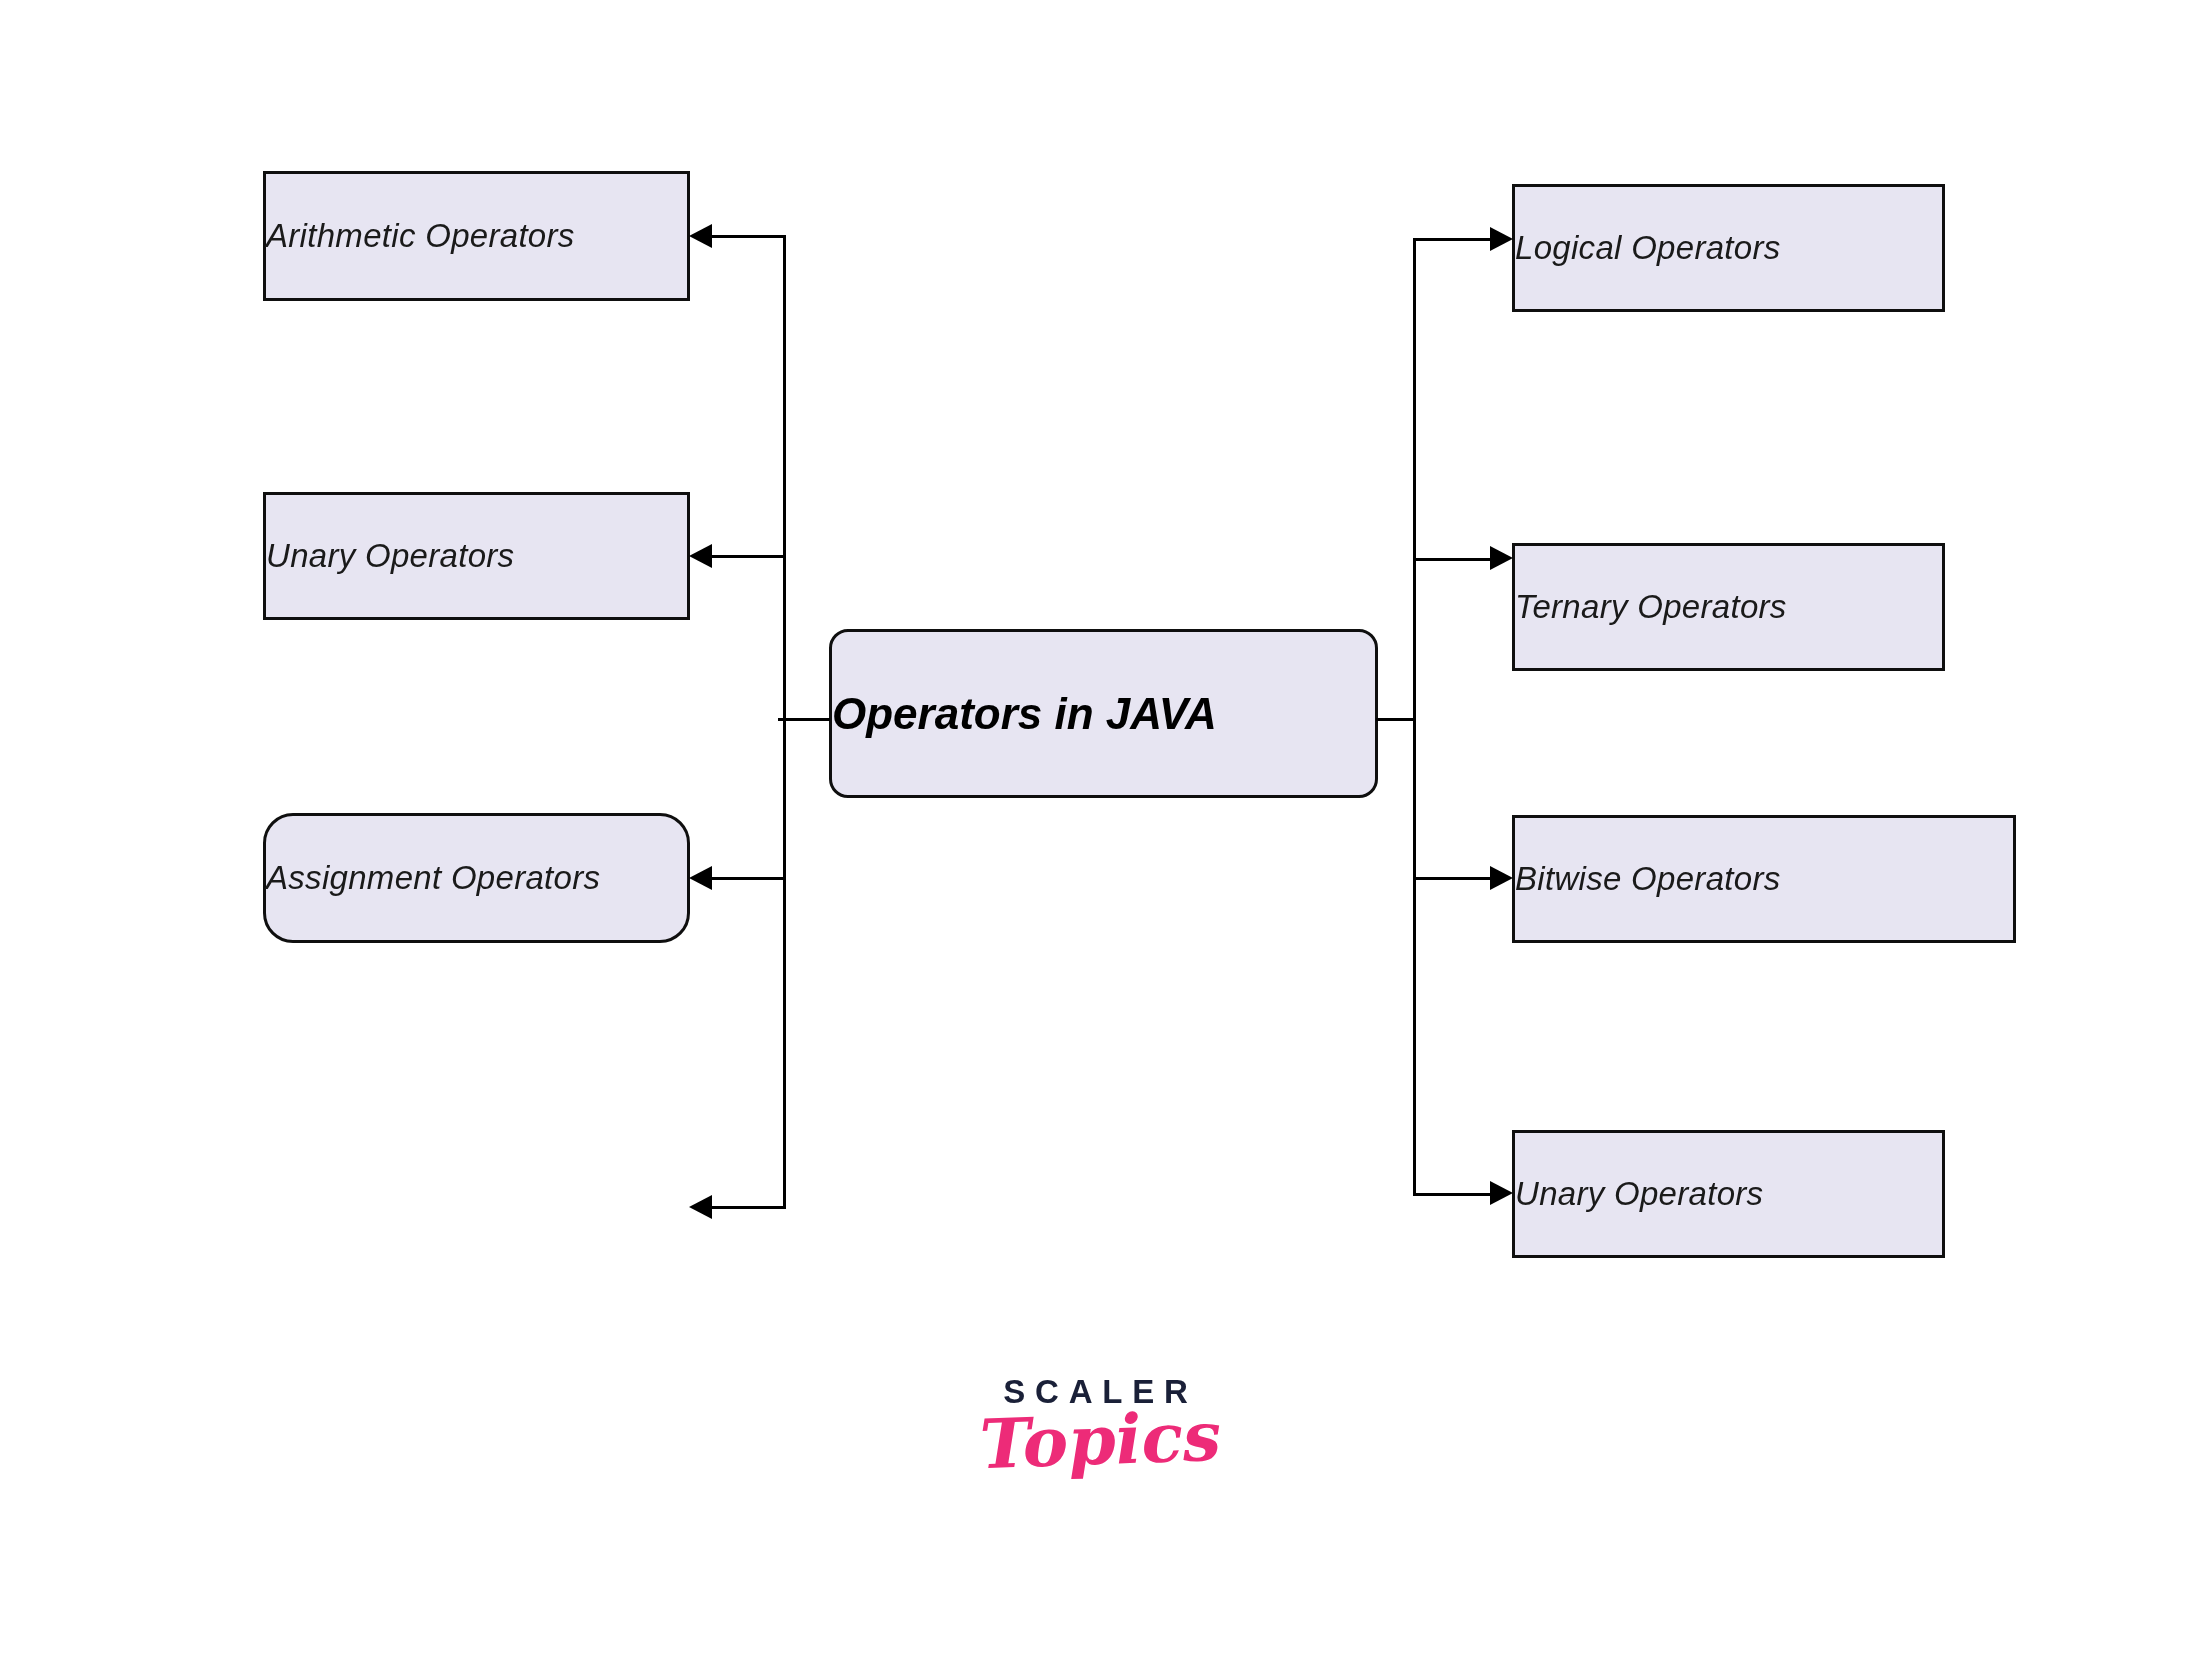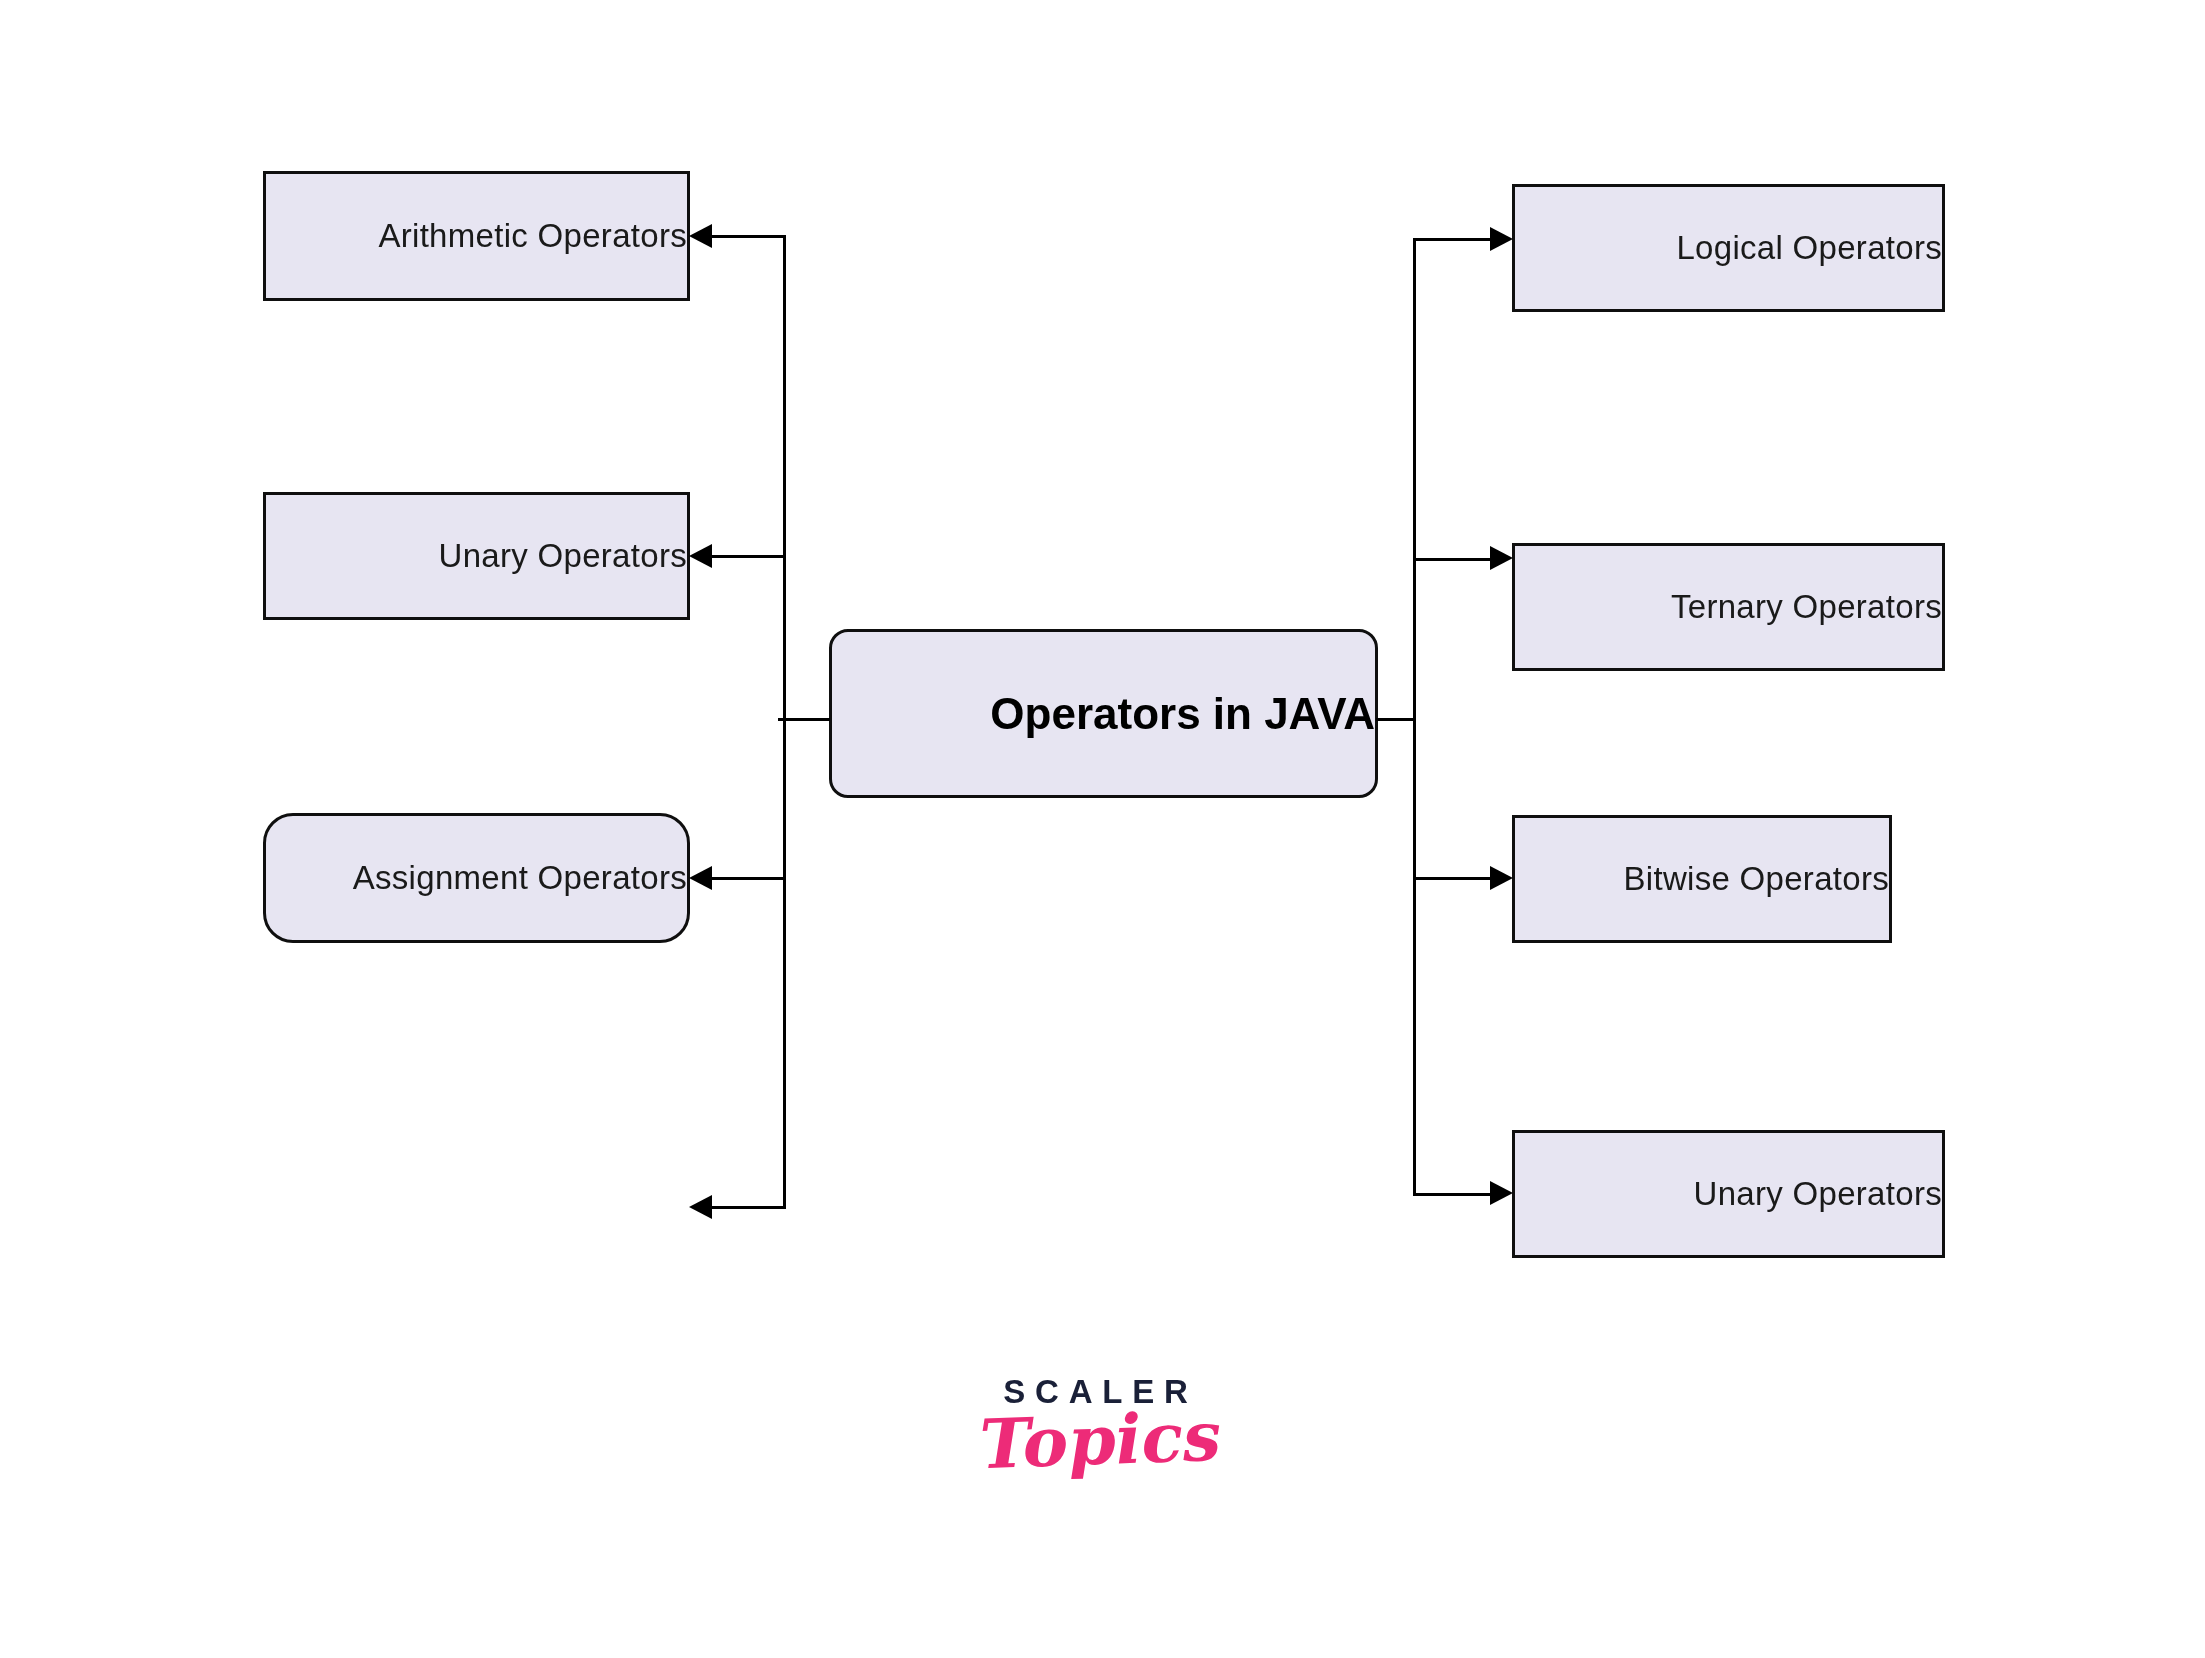--- a/index.html
+++ b/index.html
@@ -15,25 +15,26 @@
     background: #ffffff;
     overflow: hidden;
   }
   .box {
     position: absolute;
     box-sizing: border-box;
     background: var(--box-fill, #e7e5f2);
     border: 3.3px solid var(--box-border, #0f0f0f);
     display: flex;
     align-items: center;
-    justify-content: flex-end;
+    justify-content: flex-start;
     text-align: center;
     font-size: 33px;
     color: #1a1a1a;
     letter-spacing: 0.3px;
+    font-style: italic;
   }
   .center-box {
     font-weight: bold;
     font-size: 44px;
     color: #000000;
     letter-spacing: 0px;
   }
   .hline, .vline {
     position: absolute;
     background: var(--line, #000000);
@@ -93,21 +94,21 @@
   <div class="box" style="left:263px; top:813px; width:427px; height:130px;border-radius:30px;">
     <span>Assignment Operators</span>
   </div>
 
   <div class="box" style="left:1512px; top:176px; width:433px; height:128px;margin-top:8px;">
     <span>Logical Operators</span>
   </div>
   <div class="box" style="left:1512px; top:495px; width:433px; height:128px;margin-top:48px;">
     <span>Ternary Operators</span>
   </div>
-  <div class="box" style="left:1512px; top:815px; width:380px; height:128px;">
+  <div class="box" style="left:1512px; top:815px; width:504px; height:128px;">
     <span>Bitwise Operators</span>
   </div>
   <div class="box" style="left:1512px; top:1130px; width:433px; height:128px;">
     <span>Unary Operators</span>
   </div>
 
   <div class="box center-box" style="left:829px; top:629px; width:549px; height:169px;border-radius:19px;">
     <span>Operators in JAVA</span>
   </div>
 

